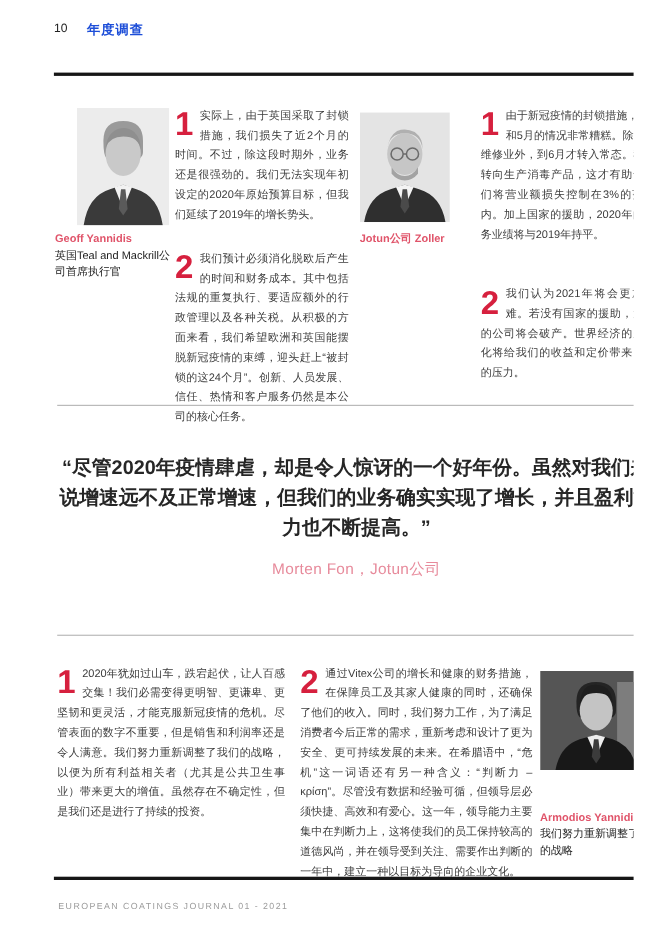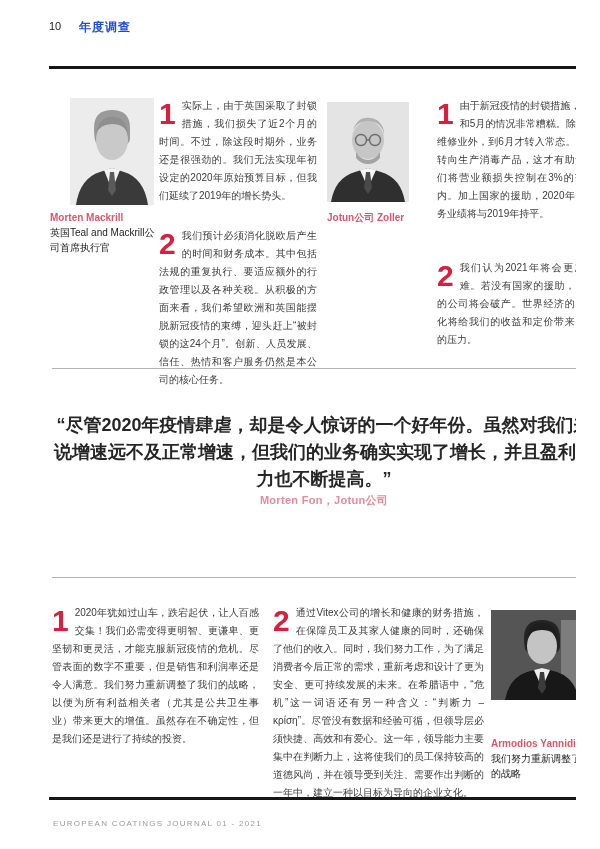--- a/index.html
+++ b/index.html
@@ -40,21 +40,21 @@
   .body-text { font-size: 10px; line-height: 1.8; color: #3c3c3c; text-align: justify; }
   .para-2 { margin-top: 22px; }
   .textcol-2 .para-2 { margin-top: 36px; }
   .dropcap {
     float: left; font-size: 30px; line-height: 0.9; font-weight: 700;
     color: #d6203e; margin: 3px 6px 0 0;
   }
   
   .quote-block { position: absolute; left: 28px; top: 412px; width: 544px; text-align: center; }
   .quote-text { font-size: 18px; line-height: 1.5; color: #262626; font-weight: 700; }
-  .quote-attribution { margin-top: 0; font-size: 11px; color: #e78a9b; letter-spacing: 0.3px; font-weight: bold; }
+  .quote-attribution { margin-top: 16px; font-size: 14px; color: #e78a9b; letter-spacing: 0.3px; }
   
   .footer-text { position: absolute; left: 29px; top: 819px; font-size: 8px; letter-spacing: 1.3px; color: #9b9b9b; }
 </style>
 </head>
 <body>
 
 <div class="page">
 
   <div class="page-number">10</div>
   <div class="section-title">年度调查</div>
@@ -65,21 +65,21 @@
       <rect x="0" y="0" width="84" height="107" fill="#ececec"></rect>
       <path d="M24 30 Q24 12 42 12 Q60 12 60 30 L60 40 Q60 44 57 46 L27 46 Q24 44 24 30 Z" fill="#9a9a9a"></path>
       <ellipse cx="42" cy="42" rx="16" ry="20" fill="#c9c9c9"></ellipse>
       <path d="M26 36 Q30 26 42 26 Q56 26 58 38 Q58 28 52 22 Q46 17 38 19 Q28 22 26 36 Z" fill="#8f8f8f"></path>
       <path d="M6 107 Q10 80 30 74 L42 70 L54 74 Q74 80 78 107 Z" fill="#3a3a3a"></path>
       <path d="M34 72 L42 70 L50 72 L42 92 Z" fill="#f2f2f2"></path>
       <path d="M40 74 L44 74 L46 92 L42 98 L38 92 Z" fill="#5a5a5a"></path>
     </svg>
   </div>
   <div class="caption caption-1">
-    <span class="caption-name">Morten Mackrill</span>
+    <span class="caption-name">Geoff Yannidis</span>
     <span class="caption-title">英国Teal and Mackrill公司首席执行官</span>
   </div>
   <div class="textcol textcol-1">
     <p class="body-text para-1">
       <span class="dropcap">1</span><span>实际上，由于英国采取了封锁措施，我们损失了近2个月的时间。不过，除这段时期外，业务还是很强劲的。我们无法实现年初设定的2020年原始预算目标，但我们延续了2019年的增长势头。</span>
     </p>
     <p class="body-text para-2">
       <span class="dropcap">2</span><span>我们预计必须消化脱欧后产生的时间和财务成本。其中包括法规的重复执行、要适应额外的行政管理以及各种关税。从积极的方面来看，我们希望欧洲和英国能摆脱新冠疫情的束缚，迎头赶上“被封锁的这24个月”。创新、人员发展、信任、热情和客户服务仍然是本公司的核心任务。</span>
     </p>
   </div>

